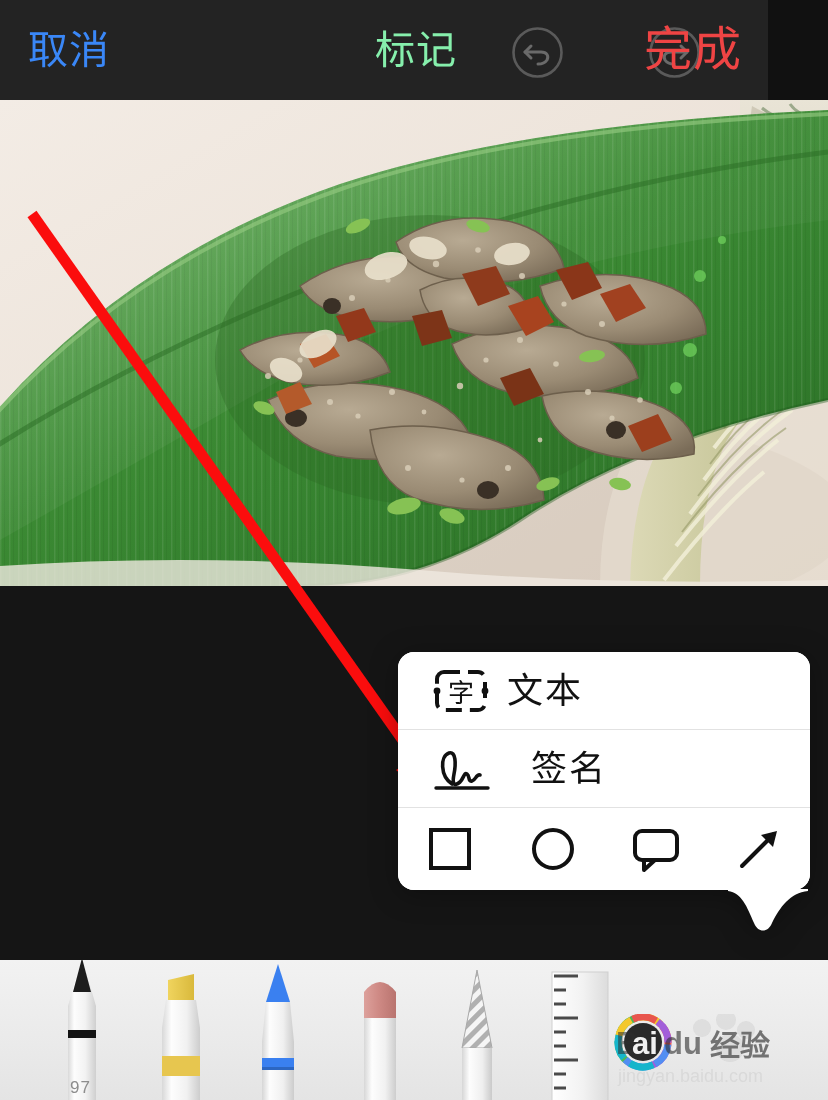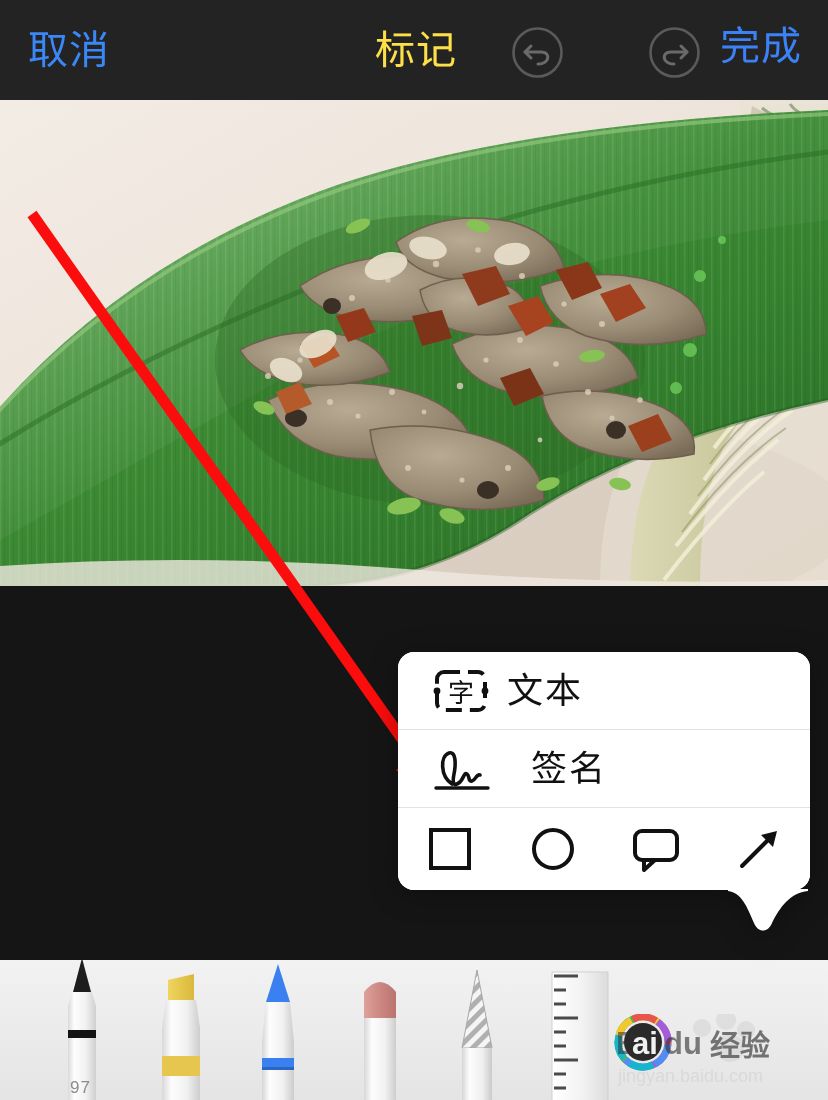--- a/index.html
+++ b/index.html
@@ -17,21 +17,21 @@
     width: 828px;
     height: 1100px;
     overflow: hidden;
     background: #111111;
   }
 
   
   .topbar {
     position: absolute;
     left: 0; top: 0;
-    width: 828px;
+    width: 768px;
     height: 100px;
     background: #232323;
     display: flex;
     align-items: center;
     z-index: 40;
   }
   .topbar-cancel {
     position: absolute;
     left: 28px;
     top: 50%;
@@ -42,37 +42,36 @@
     line-height: 1;
     cursor: pointer;
     user-select: none;
   }
   .topbar-title {
     position: absolute;
     left: 375px;
     top: 50%;
     transform: translateY(-50%);
     font-size: 40px;
-    color: #fde047;
+    color: #86efac;
     letter-spacing: 1px;
     line-height: 1;
     user-select: none;
   }
   .topbar-done {
     position: absolute;
     right: 26px;
     top: 50%;
     transform: translateY(-50%);
-    font-size: 40px;
-    color: #3b82f6;
+    font-size: 48px;
+    color: #ef4444;
     letter-spacing: 1px;
     line-height: 1;
     cursor: pointer;
     user-select: none;
-    font-family: Liberation Mono, monospace;
   }
   .icon-undo {
     position: absolute;
     left: 511px;
     top: 26px;
     width: 53px; height: 53px;
     cursor: pointer;
   }
   .icon-redo {
     position: absolute;

